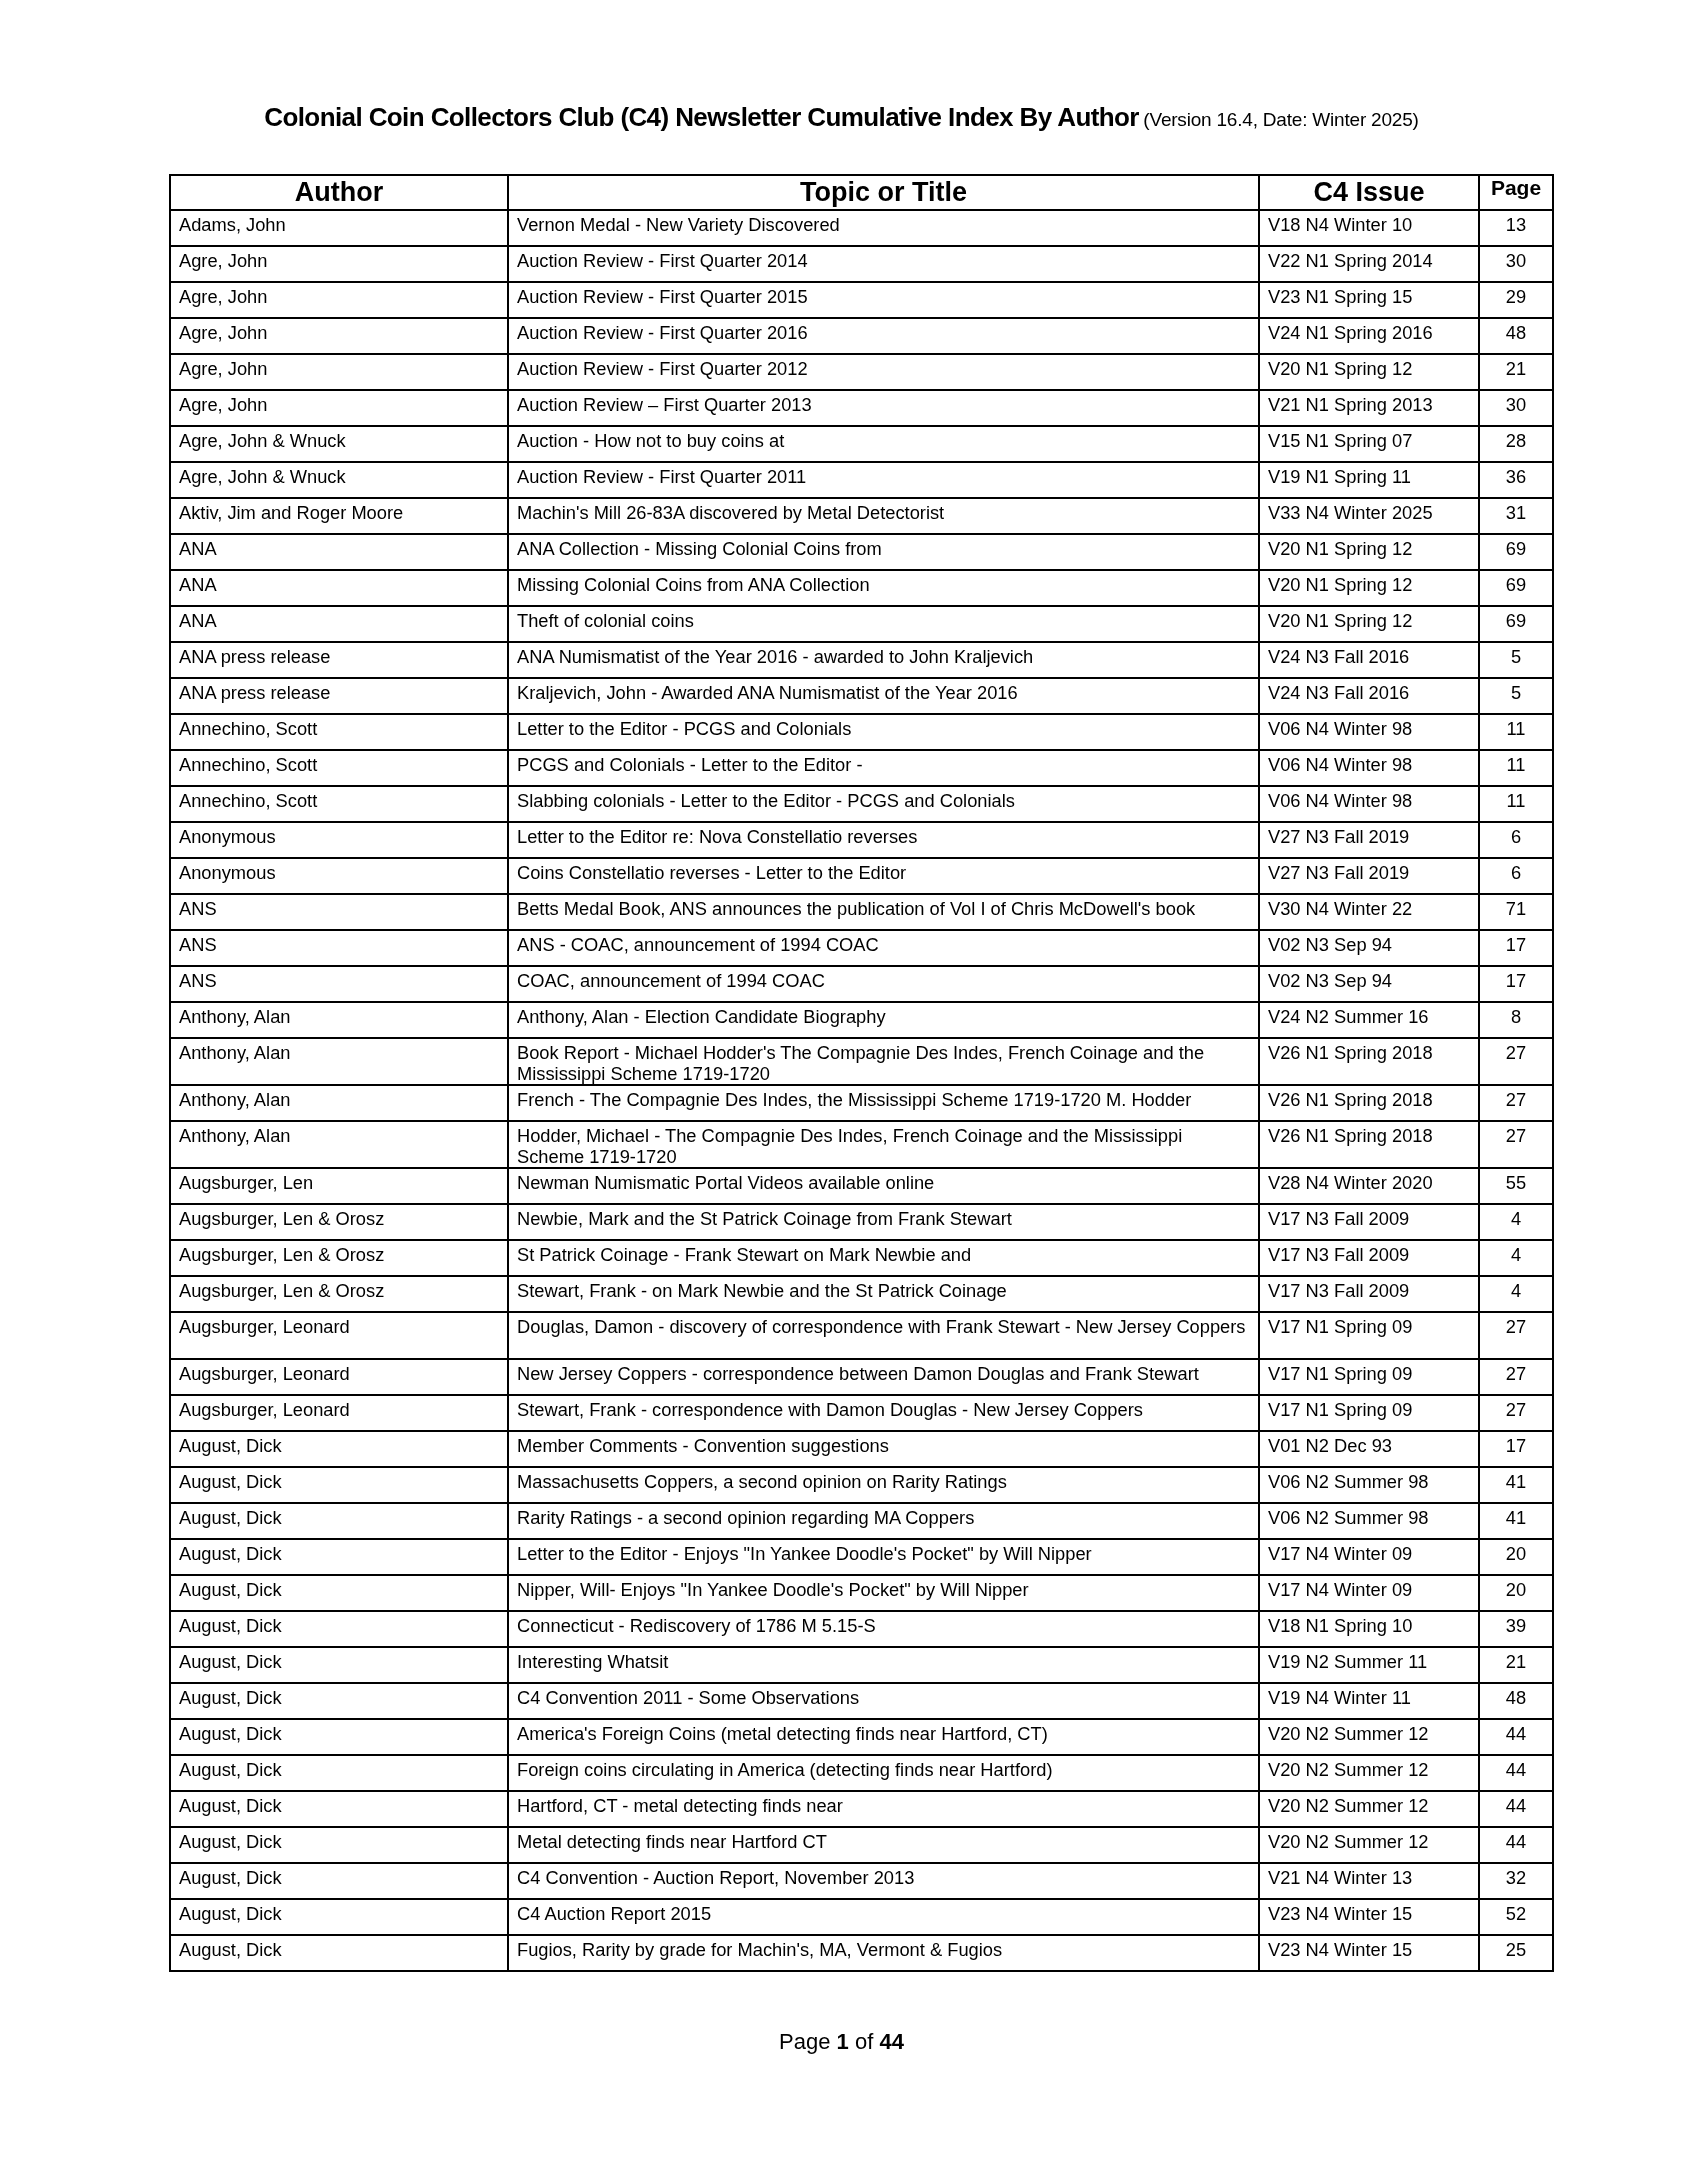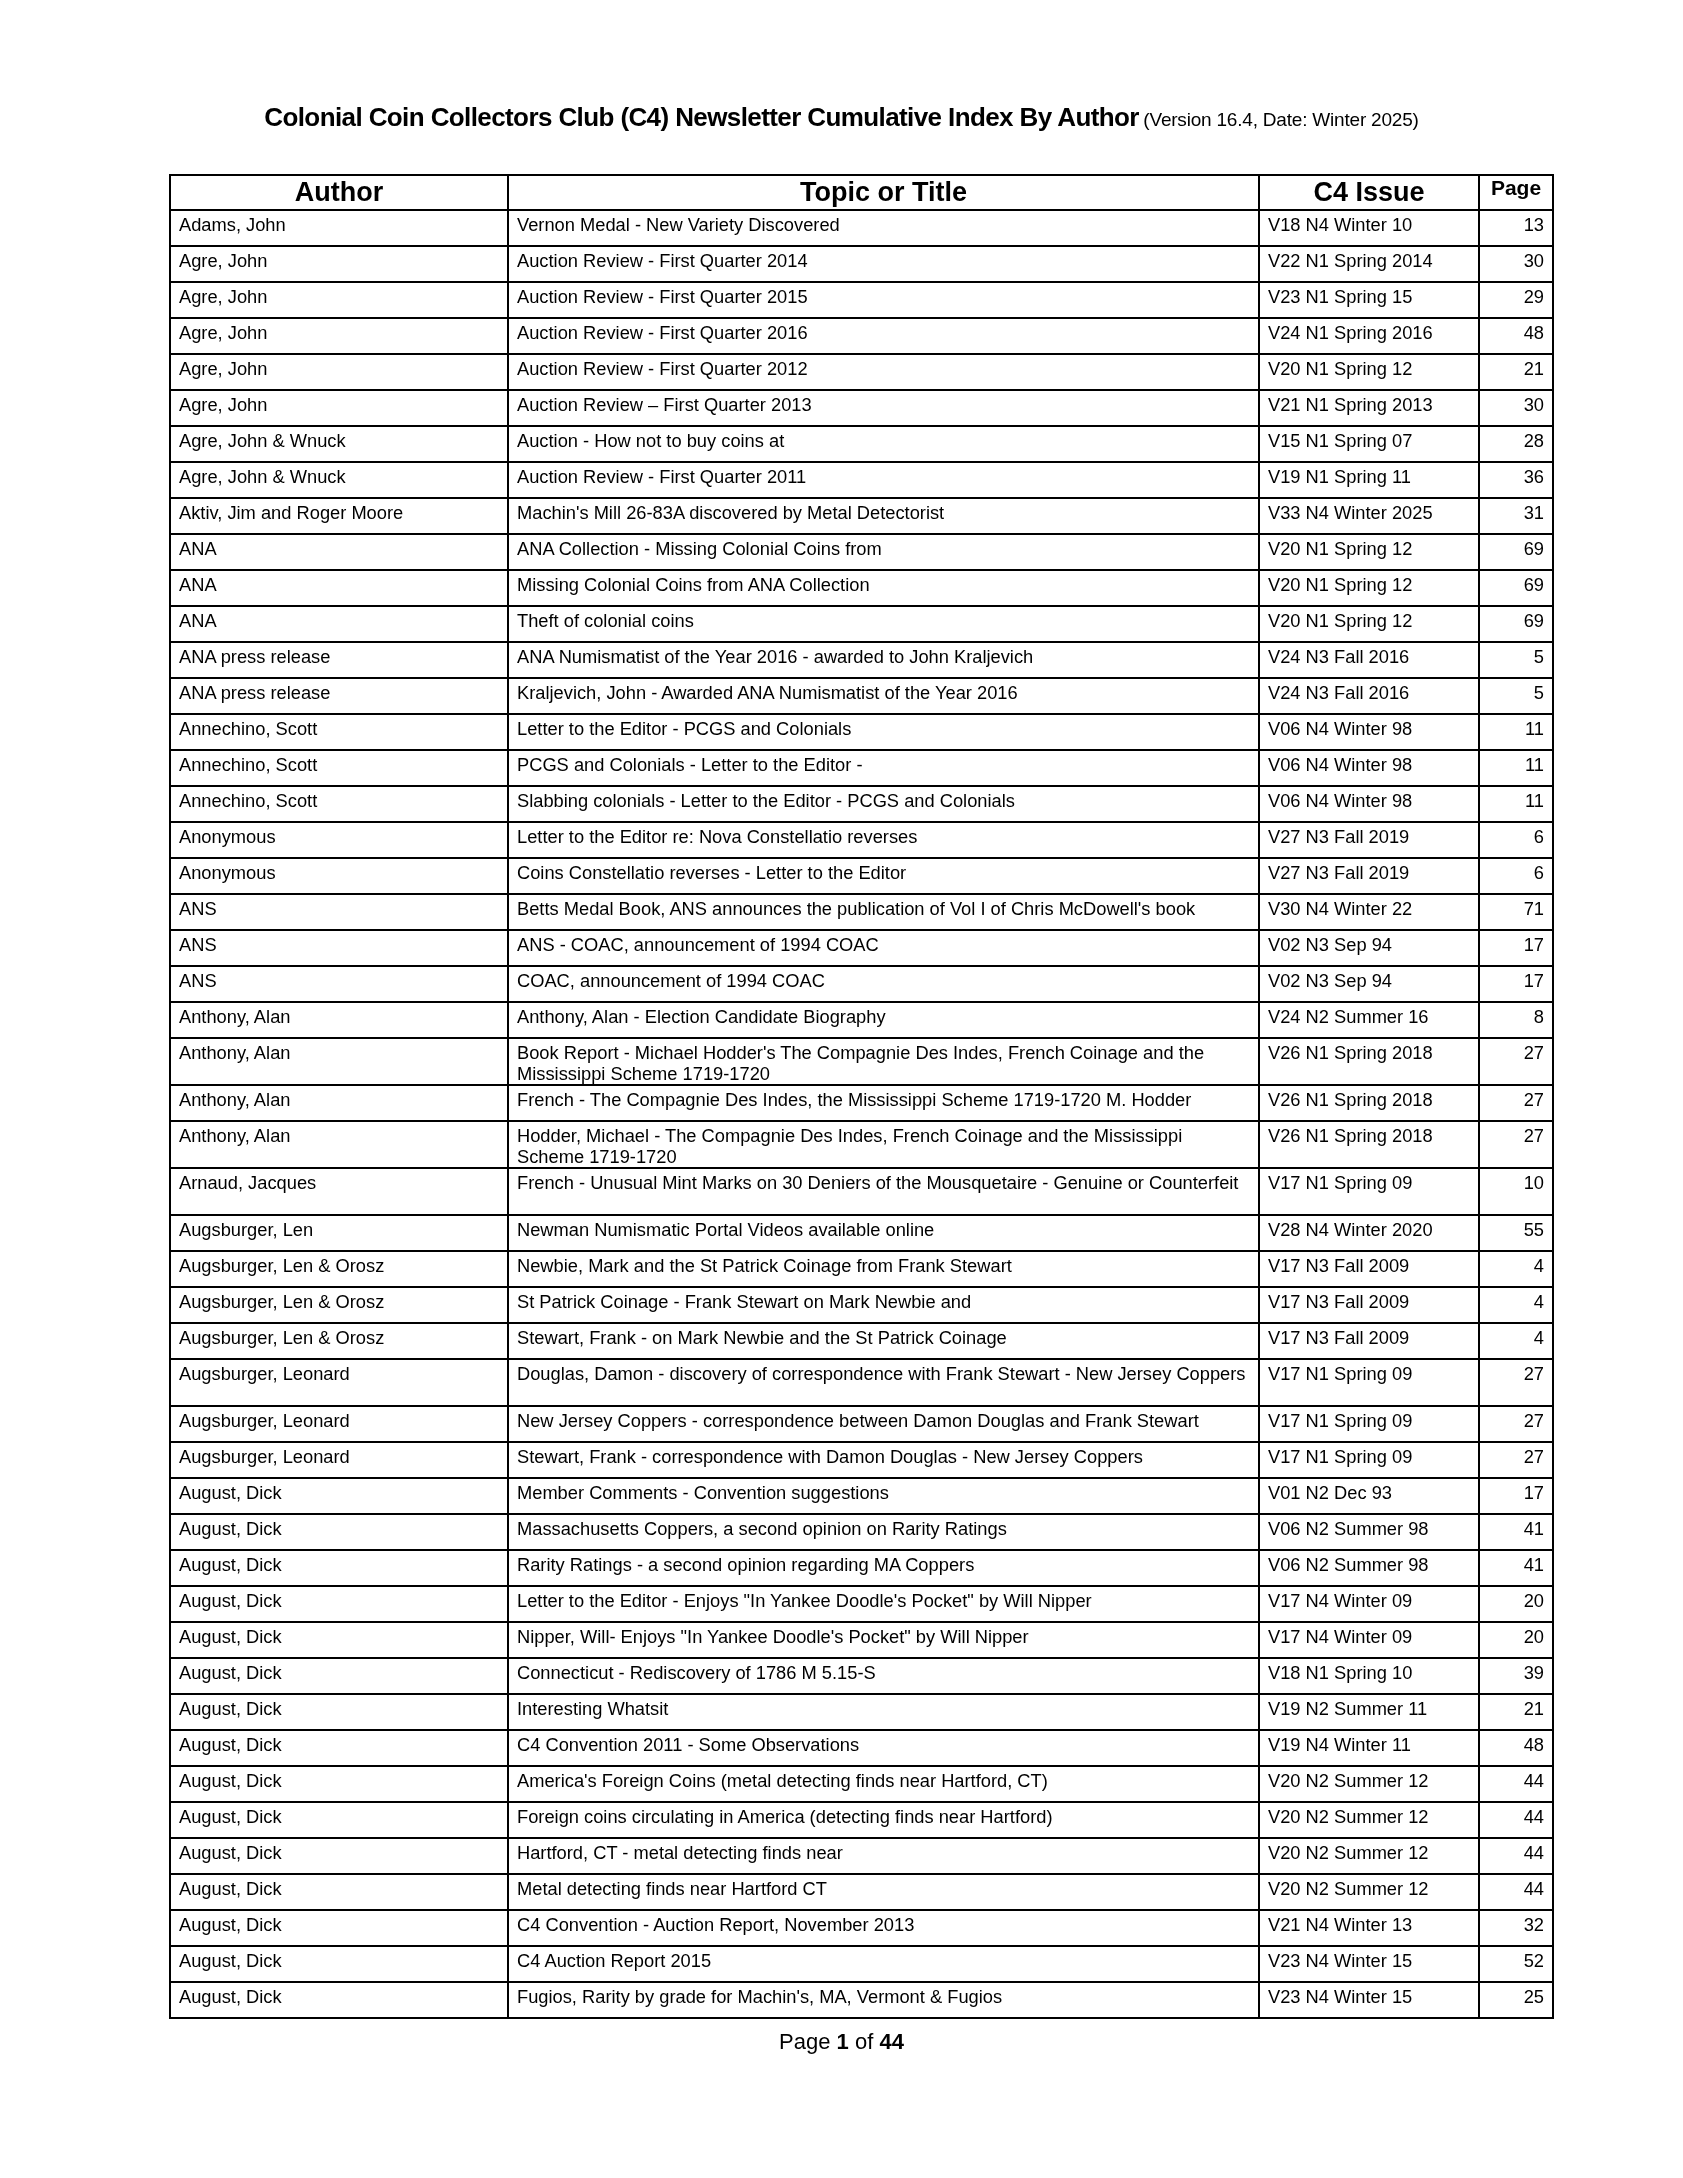--- a/index.html
+++ b/index.html
@@ -21,21 +21,21 @@
   }
   table.index th {
     height: 31px; font-weight: bold; font-size: 27px; text-align: center;
     padding: 0; line-height: 33px;
   }
   table.index th.col-page-h { font-size: 21px; line-height: 24px; vertical-align: top; }
   table.index td {
     padding: 3px 8px 0 8px; line-height: 21px; height: 31px;
   }
   table.index tr.two-line td { height: 42px; }
-  td.page-cell { text-align: right; padding-left: 0; padding-right: 0; }
+  td.page-cell { text-align: center; padding-left: 0; padding-right: 0; }
   .footer {
     position: absolute; left: 0; right: 0; top: 2029px; text-align: center;
     font-family: "Liberation Sans", sans-serif; font-size: 22px;
   }
   .footer b { font-weight: bold; }
 </style>
 </head>
 <body>
 
 <div class="title">
@@ -208,26 +208,20 @@
         <td>French - The Compagnie Des Indes,  the Mississippi Scheme 1719-1720 M. Hodder</td>
         <td>V26 N1 Spring 2018</td>
         <td class="page-cell">27</td>
       </tr>
       <tr class="two-line">
         <td>Anthony, Alan</td>
         <td>Hodder, Michael -  The Compagnie Des Indes, French Coinage and the Mississippi Scheme 1719-1720</td>
         <td>V26 N1 Spring 2018</td>
         <td class="page-cell">27</td>
       </tr>
-      <tr class="two-line">
-        <td>Arnaud, Jacques</td>
-        <td>French - Unusual Mint Marks on 30 Deniers of the Mousquetaire - Genuine or Counterfeit</td>
-        <td>V17 N1 Spring 09</td>
-        <td class="page-cell">10</td>
-      </tr>
       <tr>
         <td>Augsburger, Len</td>
         <td>Newman Numismatic Portal Videos available online</td>
         <td>V28 N4 Winter 2020</td>
         <td class="page-cell">55</td>
       </tr>
       <tr>
         <td>Augsburger, Len &amp; Orosz</td>
         <td>Newbie, Mark and the St Patrick Coinage from Frank Stewart</td>
         <td>V17 N3 Fall 2009</td>

